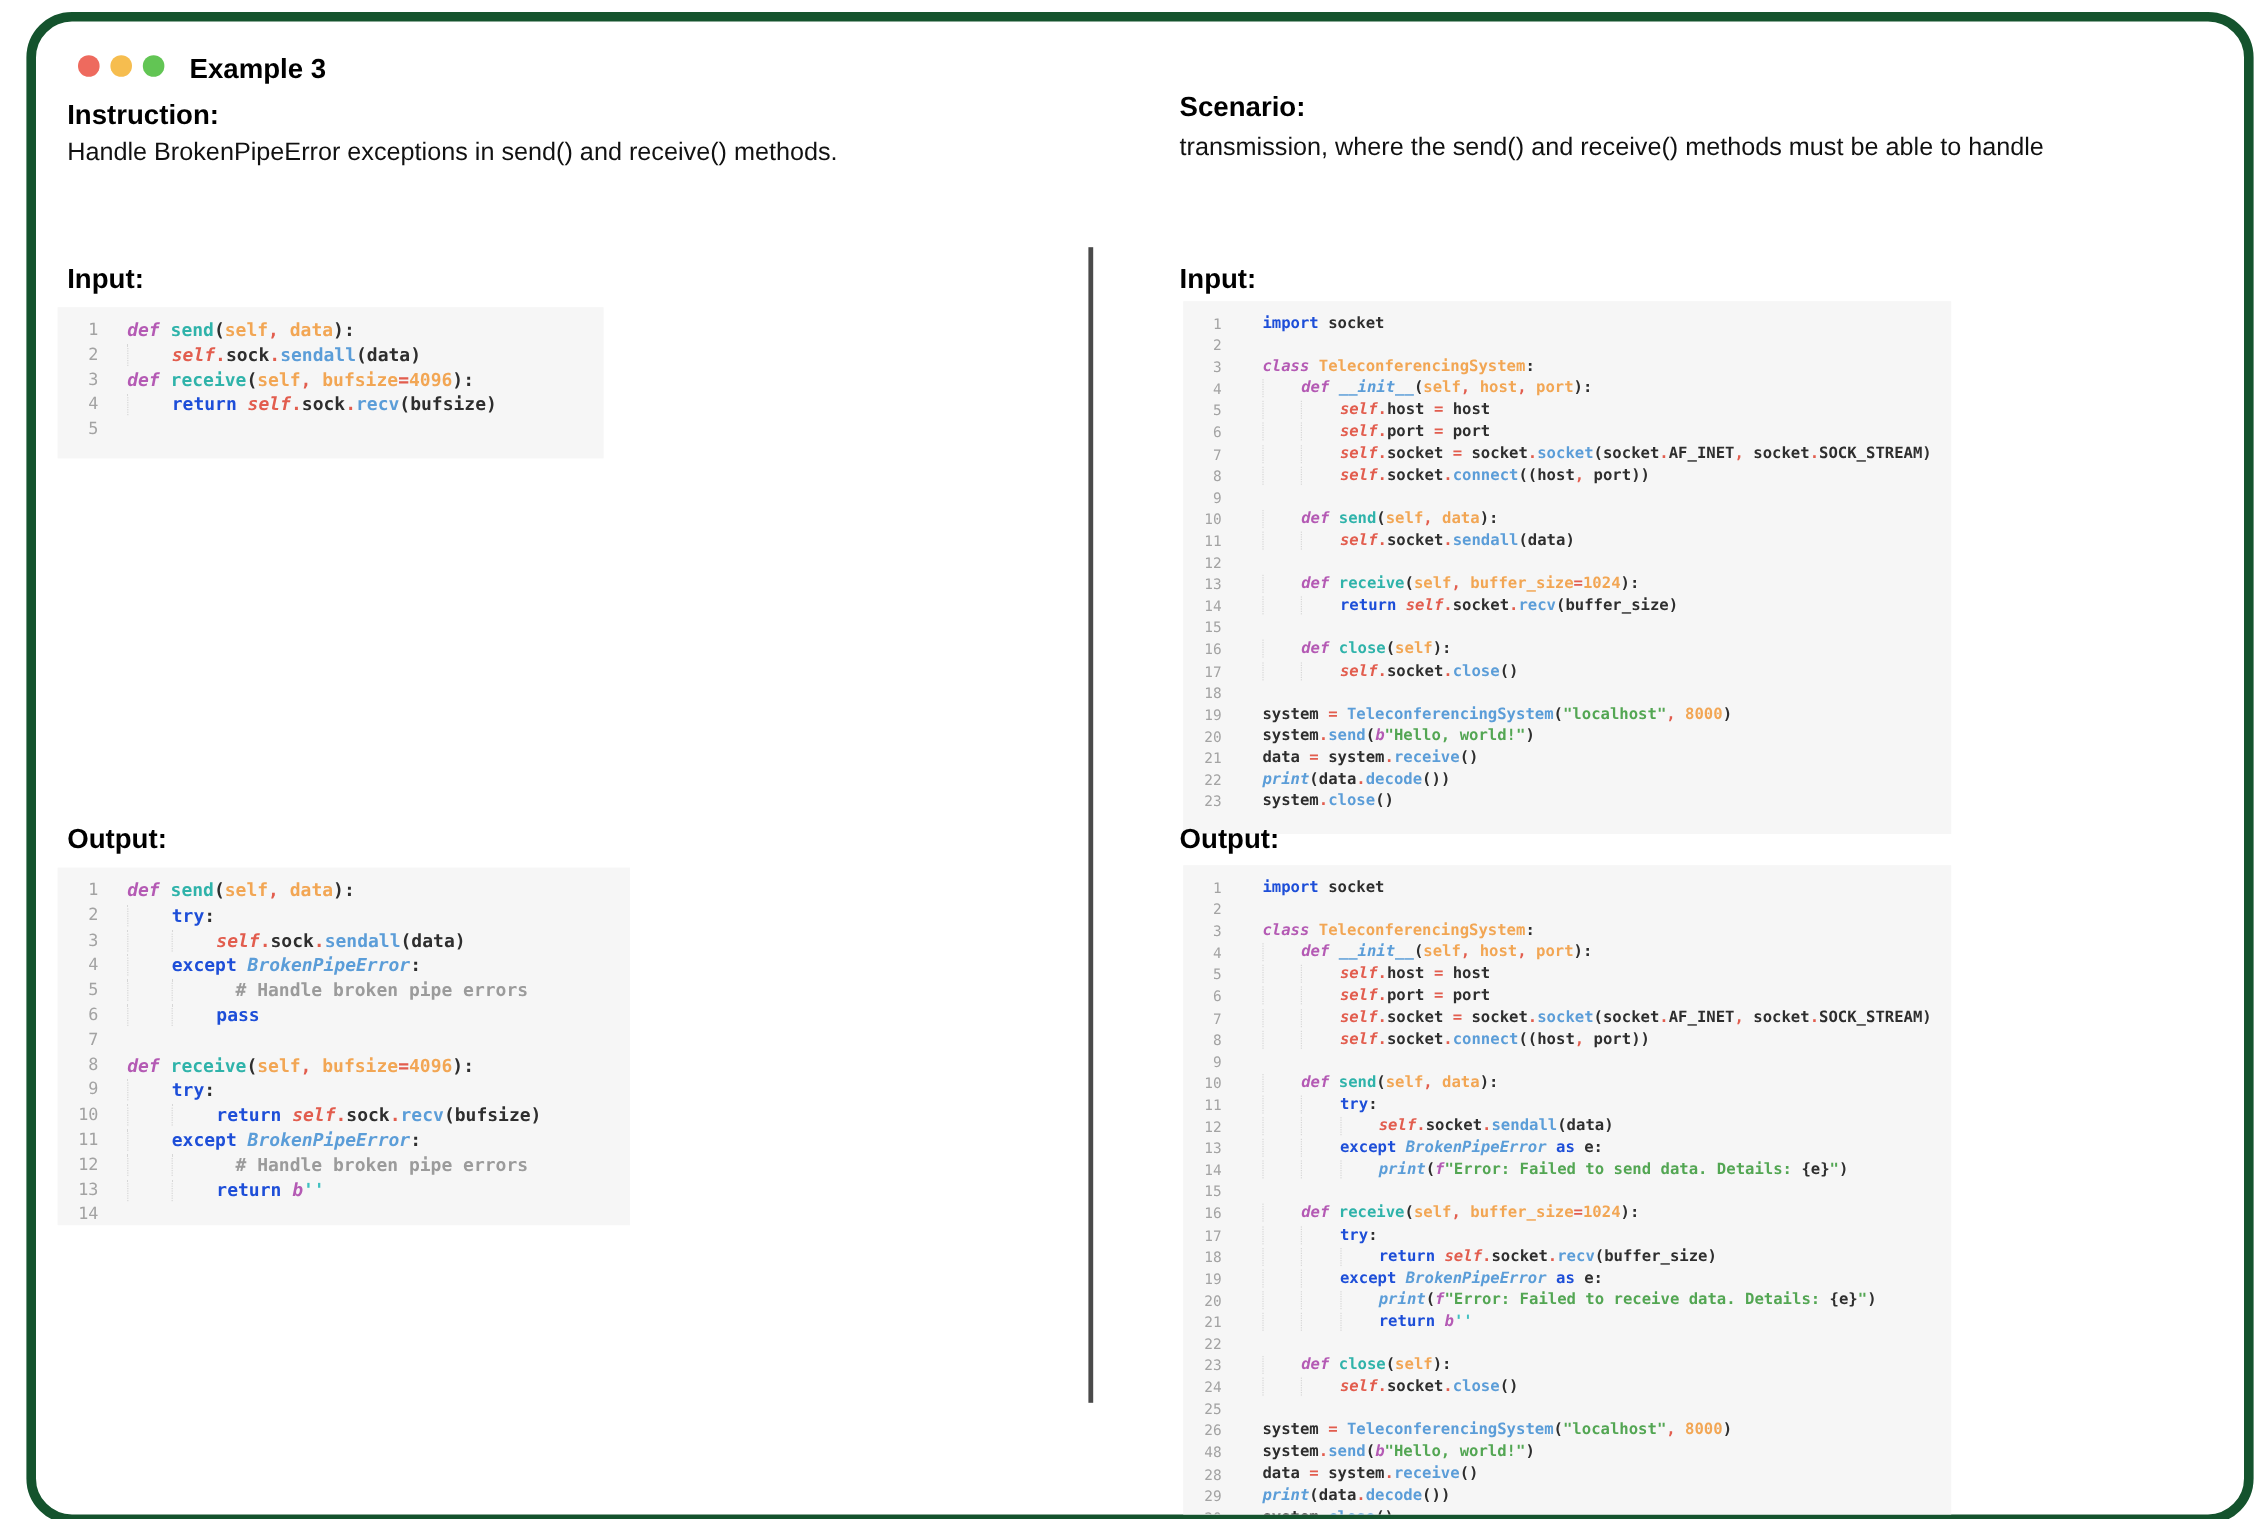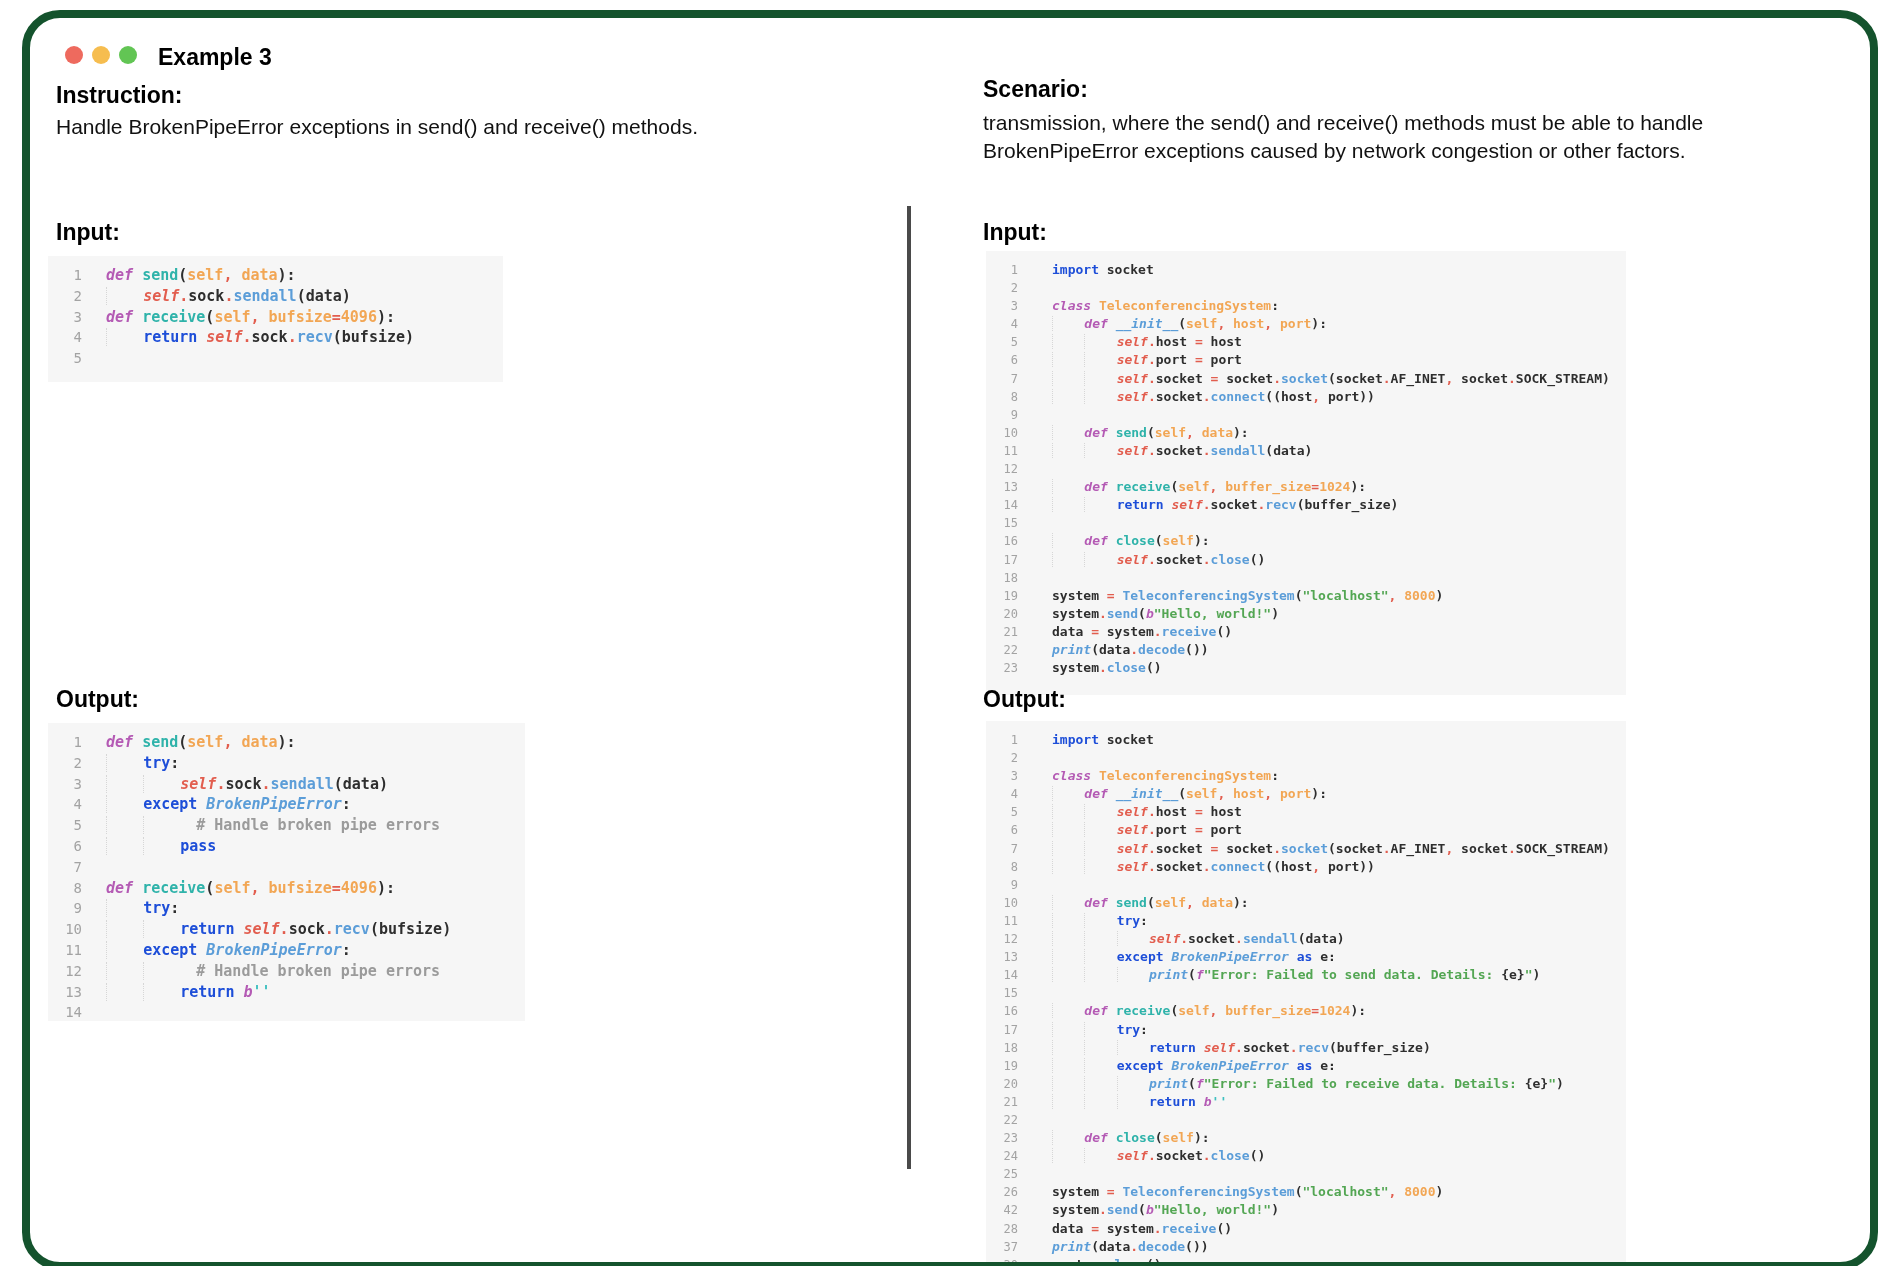--- a/index.html
+++ b/index.html
@@ -144,21 +144,20 @@
         <span class="ln">14</span>
         <span class="lc"></span>
       </div>
     </div>
 
   <div class="divider"></div>
 
   <div class="sec-h" style="left:953px;top:58px">Scenario:</div>
   <div class="scenario" style="left:953px;top:91px">
     <div>transmission, where the send() and receive() methods must be able to handle</div>
-    <div>BrokenPipeError exceptions caused by network congestion or other factors.</div>
   </div>
 
   <div class="sec-h" style="left:953px;top:201px">Input:</div>
   <div class="code small" style="left:956px;top:233px;width:620px;height:430px">
       <div class="code-line">
         <span class="ln">1</span>
         <span class="lc"><span class="t-k">import </span><span class="t-tx">socket</span></span>
       </div>
       <div class="code-line">
         <span class="ln">2</span>
@@ -350,29 +349,29 @@
       </div>
       <div class="code-line">
         <span class="ln">25</span>
         <span class="lc"></span>
       </div>
       <div class="code-line">
         <span class="ln">26</span>
         <span class="lc"><span class="t-tx">system </span><span class="t-op">= </span><span class="t-bl">TeleconferencingSystem</span><span class="t-tx">(</span><span class="t-st">"localhost"</span><span class="t-op">, </span><span class="t-pa">8000</span><span class="t-tx">)</span></span>
       </div>
       <div class="code-line">
-        <span class="ln">42</span>
+        <span class="ln">48</span>
         <span class="lc"><span class="t-tx">system</span><span class="t-op">.</span><span class="t-bl">send</span><span class="t-tx">(</span><span class="t-sp">b</span><span class="t-st">"Hello, world!"</span><span class="t-tx">)</span></span>
       </div>
       <div class="code-line">
         <span class="ln">28</span>
         <span class="lc"><span class="t-tx">data </span><span class="t-op">= </span><span class="t-tx">system</span><span class="t-op">.</span><span class="t-bl">receive</span><span class="t-tx">()</span></span>
       </div>
       <div class="code-line">
-        <span class="ln">37</span>
+        <span class="ln">29</span>
         <span class="lc"><span class="t-bi">print</span><span class="t-tx">(data</span><span class="t-op">.</span><span class="t-bl">decode</span><span class="t-tx">())</span></span>
       </div>
       <div class="code-line">
         <span class="ln">30</span>
         <span class="lc"><span class="t-tx">system</span><span class="t-op">.</span><span class="t-bl">close</span><span class="t-tx">()</span></span>
       </div>
     </div>
 
 </div>
 

